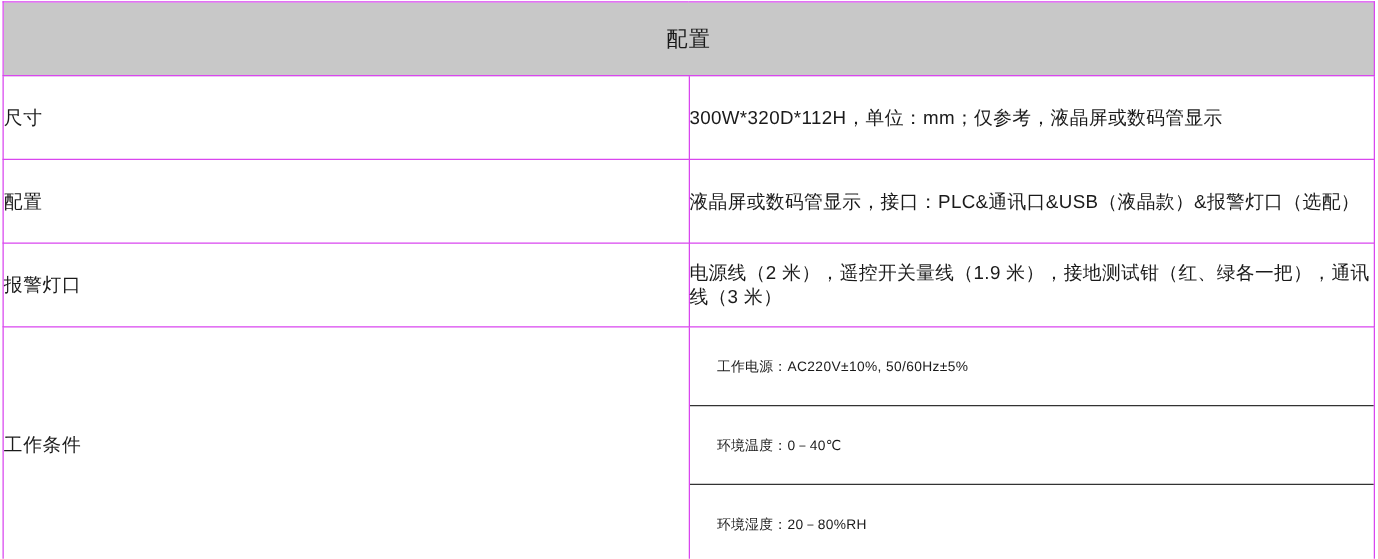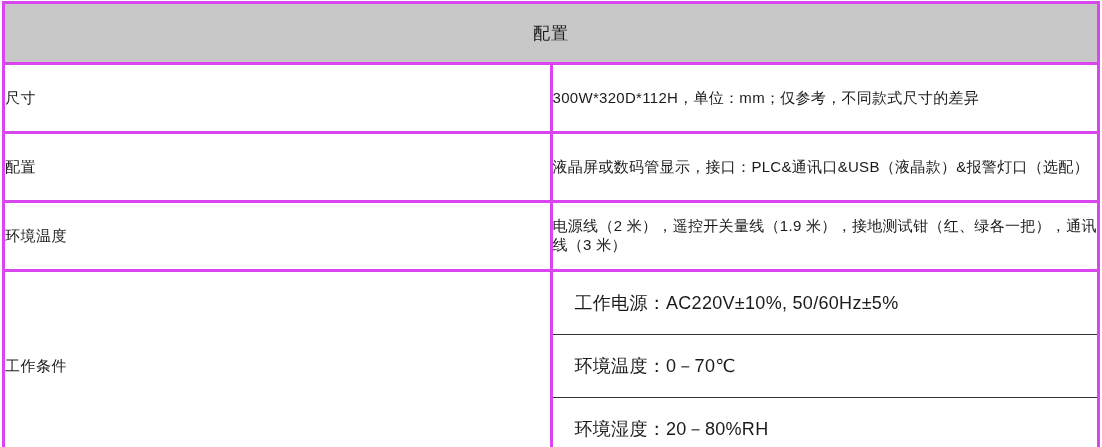--- a/index.html
+++ b/index.html
@@ -14,21 +14,21 @@
     color: #1a1a1a;
     overflow: hidden;
   }
   .spec-table {
     width: 1098px;
     margin: 1px 0 0 2px;
     border-collapse: collapse;
     table-layout: fixed;
   }
   .spec-table td, .spec-table th {
-    border: 3px solid #d946ef;
+    border: 1px solid #d946ef;
     padding: 0;
     vertical-align: middle;
   }
   .header-cell {
     background: #c8c8c8;
     text-align: center;
     font-size: 17px;
     font-weight: normal;
     height: 58px;
     letter-spacing: 1px;
@@ -50,21 +50,21 @@
   .nested {
     width: 100%;
     border-collapse: collapse;
     table-layout: fixed;
   }
   .nested td {
     border: 0;
     border-bottom: 1px solid #333333;
     height: 62px;
     padding-left: 22px;
-    font-size: 18px;
+    font-size: 11px;
     letter-spacing: 0.3px;
   }
   .nested tr:last-child td {
     border-bottom: 0;
   }
   .sub-cell-wrap {
     padding: 0 !important;
   }
   .label-cell-tall {
     width: 226px;
@@ -77,40 +77,40 @@
 </head>
 <body>
 
 <table class="spec-table">
   <tbody>
     <tr>
       <td class="header-cell" colspan="2">配置</td>
     </tr>
     <tr>
       <td class="label-cell">尺寸</td>
-      <td class="value-cell">300W*320D*112H，单位：mm；仅参考，不同款式尺寸的差异</td>
+      <td class="value-cell">300W*320D*112H，单位：mm；仅参考，液晶屏或数码管显示</td>
     </tr>
     <tr>
       <td class="label-cell">配置</td>
       <td class="value-cell">液晶屏或数码管显示，接口：PLC&amp;通讯口&amp;USB（液晶款）&amp;报警灯口（选配）</td>
     </tr>
     <tr>
-      <td class="label-cell">环境温度</td>
+      <td class="label-cell">报警灯口</td>
       <td class="value-cell">电源线（2 米），遥控开关量线（1.9 米），接地测试钳（红、绿各一把），通讯线（3 米）</td>
     </tr>
     <tr>
       <td class="label-cell-tall">工作条件</td>
       <td class="sub-cell-wrap">
         <table class="nested">
           <tbody>
             <tr>
               <td>工作电源：AC220V±10%, 50/60Hz±5%</td>
             </tr>
             <tr>
-              <td>环境温度：0－70℃</td>
+              <td>环境温度：0－40℃</td>
             </tr>
             <tr>
               <td>环境湿度：20－80%RH</td>
             </tr>
           </tbody>
         </table>
       </td>
     </tr>
   </tbody>
 </table>

